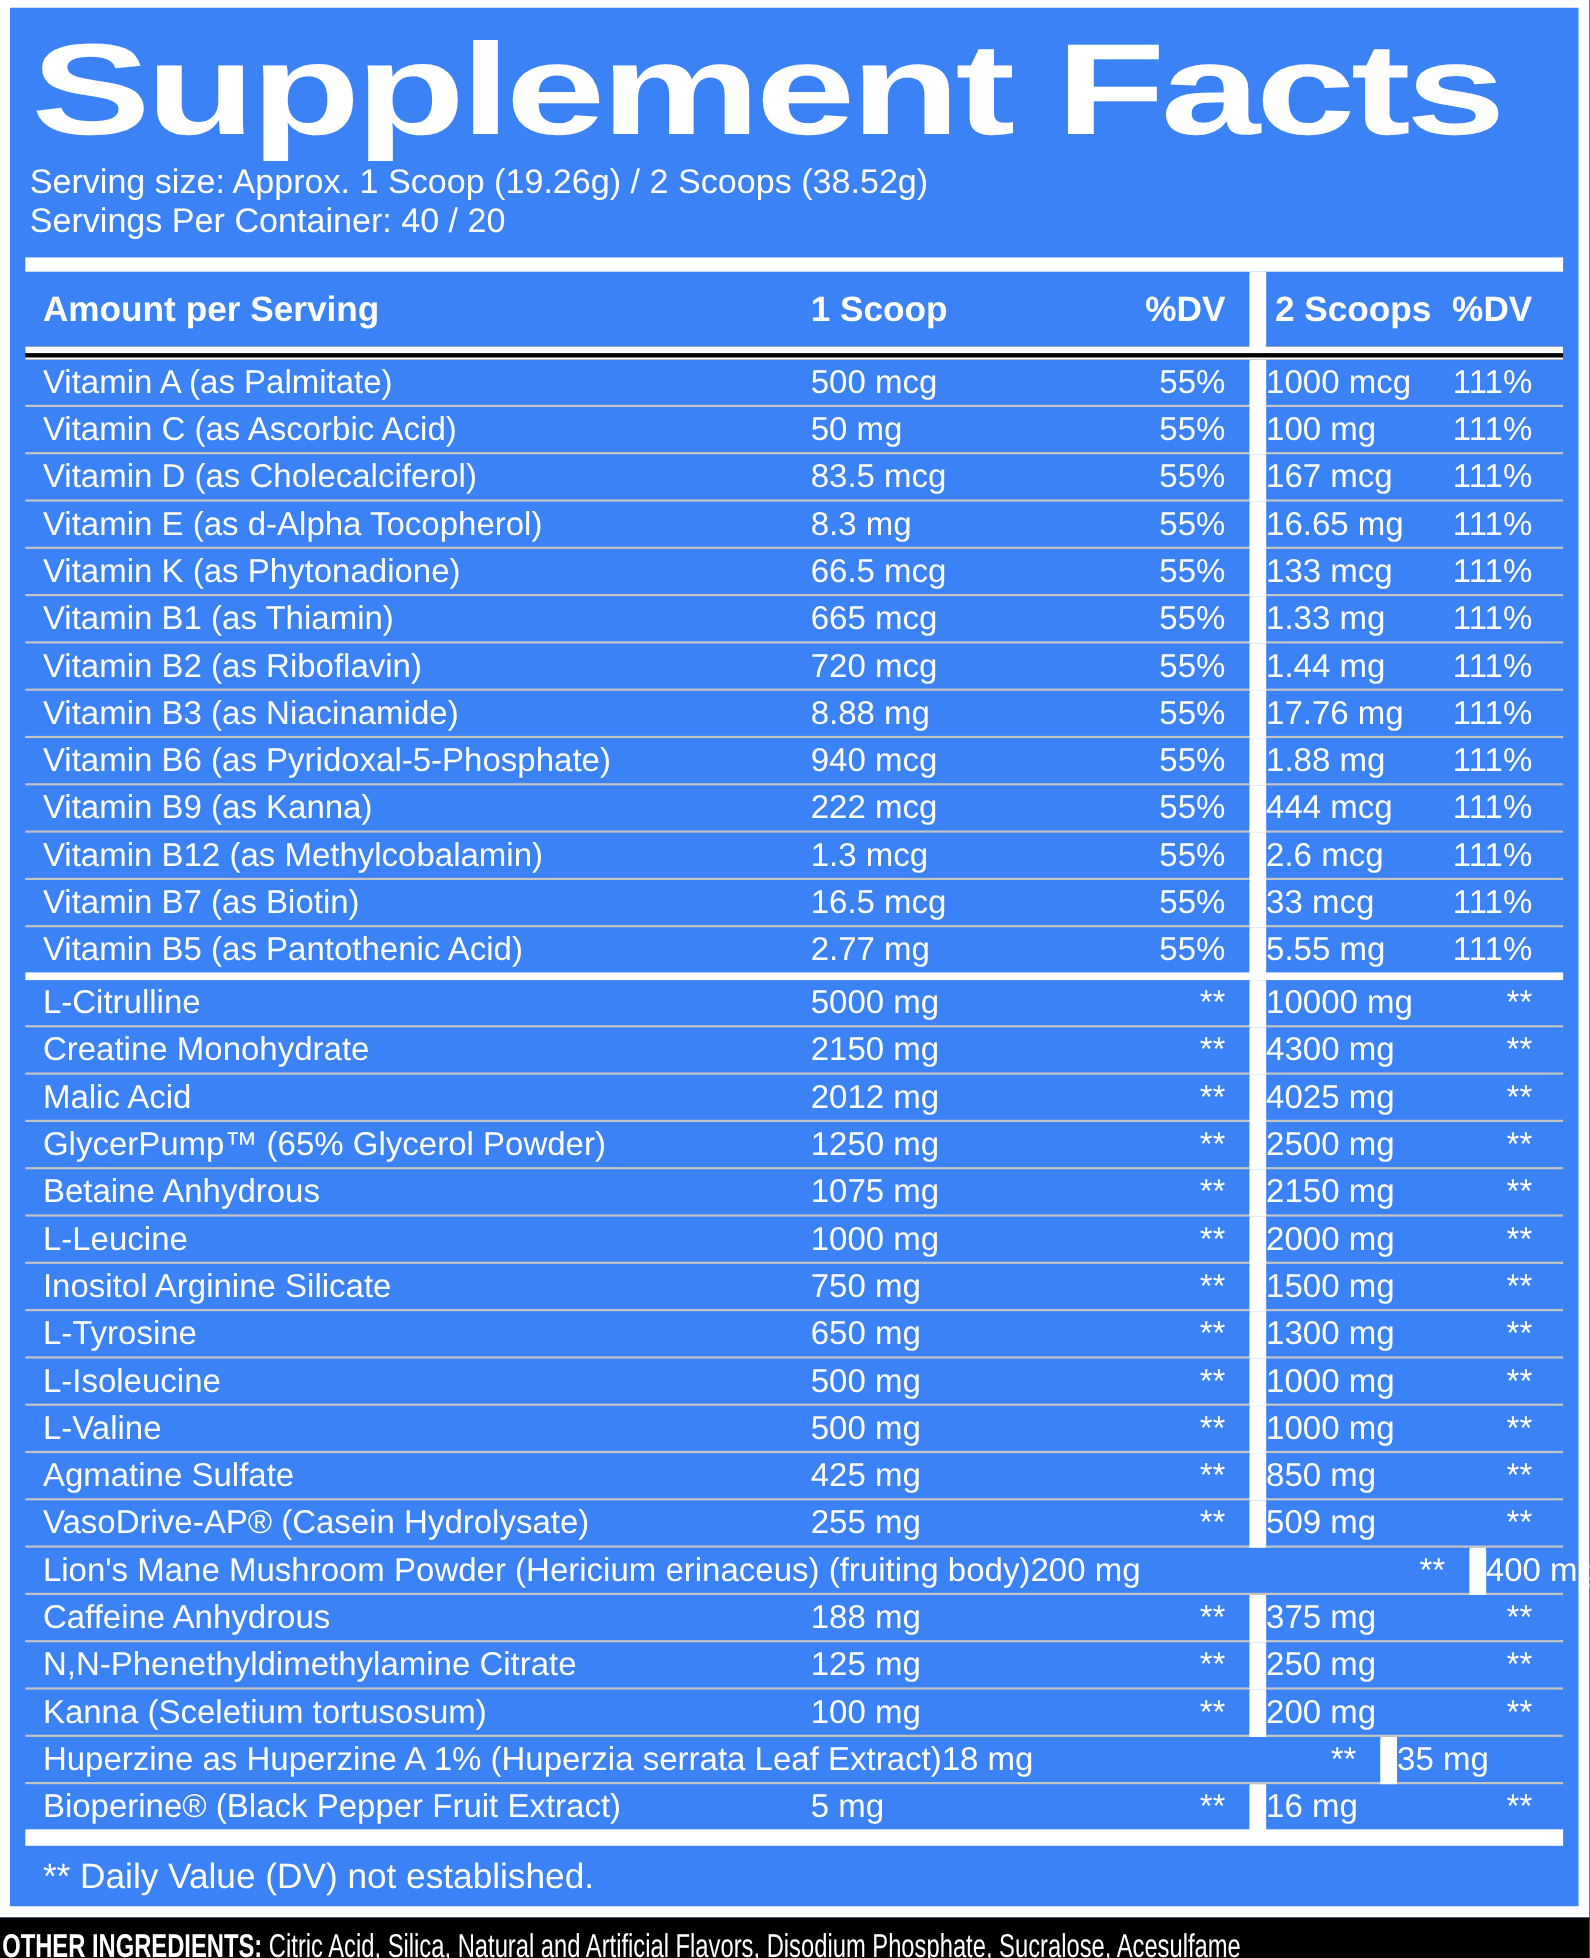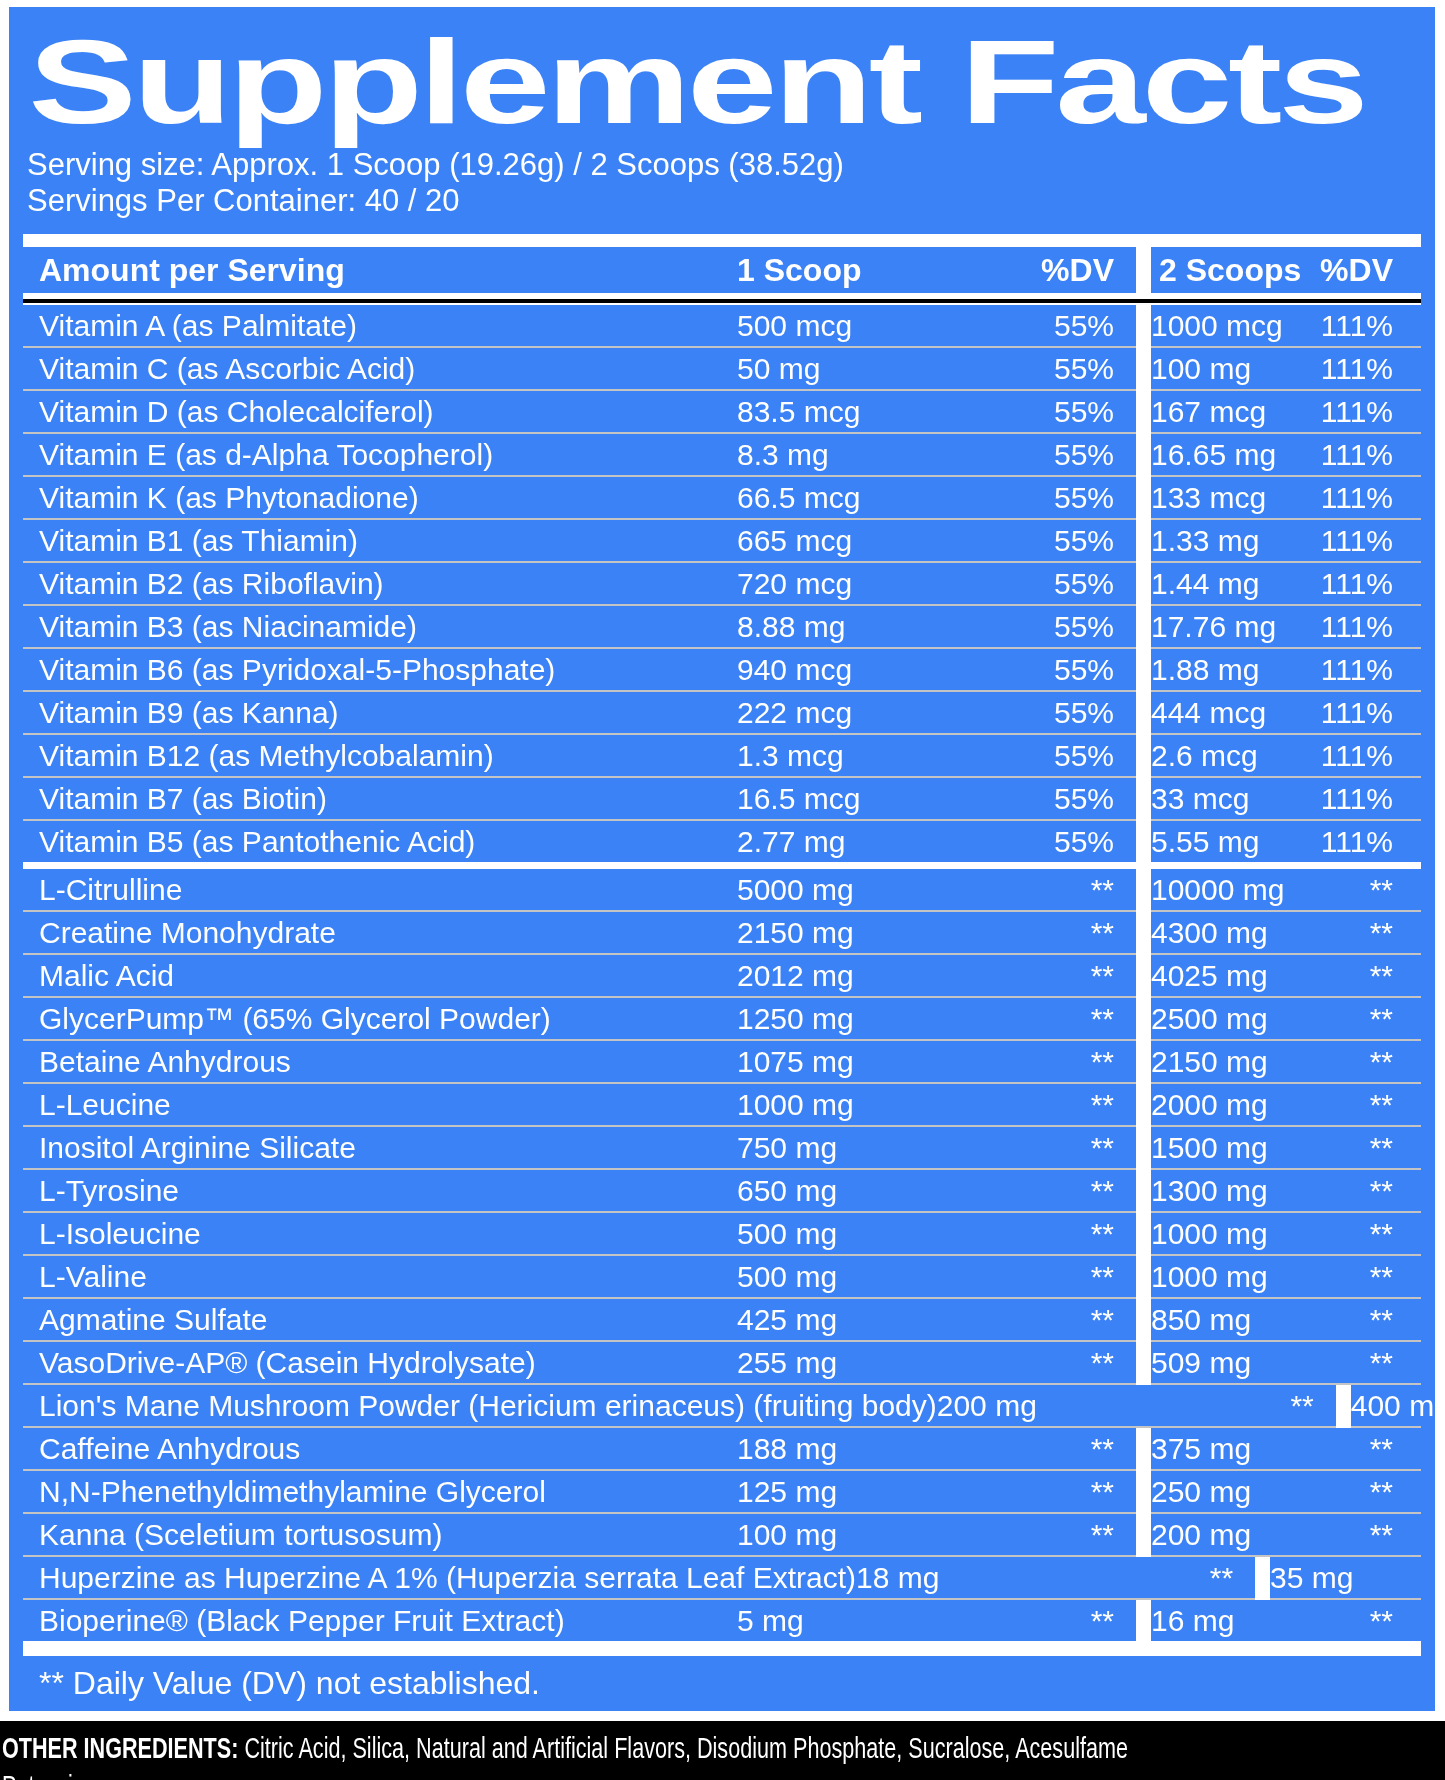--- a/index.html
+++ b/index.html
@@ -37,21 +37,21 @@
   .bar-thick{height:13px;background:#fff;}
   .bar-bottom{height:15px;background:#fff;}
   .divider-double{height:4px;background:#000;border-top:6px solid #fff;border-bottom:2px solid #fff;}
   .divider-section{height:7px;background:#fff;}
   .row{
     display:grid;
     grid-template-columns:1fr 262px 137px 15px 162px 108px;
     align-items:center;
   }
   .row > span{display:block;white-space:nowrap;}
-  .header-row{height:46px;font-weight:bold;font-size:32px;}
+  .header-row{height:68px;font-weight:bold;font-size:32px;}
   .data-row{height:41px;border-bottom:2px solid #c4c4c4;font-size:30px;}
   .rows-section .data-row:last-child{border-bottom:none;}
   .c-name{text-align:left;padding-left:16px;overflow:visible;}
   .c-amt1{text-align:left;}
   .c-dv1{text-align:right;padding-right:22px;}
   .c-gutter{background:#fff;height:100%;box-shadow:0 2px 0 #fff;}
   .c-amt2{text-align:left;padding-right:18px;}
   .c-dv2{text-align:right;padding-right:28px;}
   .header-row .c-amt2{text-align:right;padding-left:8px;overflow:visible;}
   .footnote{font-size:32px;padding:9px 0 9px 16px;}
@@ -333,21 +333,21 @@
   <div class="row data-row">
     <span class="c-name">Caffeine Anhydrous</span>
     <span class="c-amt1">188 mg</span>
     <span class="c-dv1">**</span>
     <span class="c-gutter"></span>
     <span class="c-amt2">375 mg</span>
     <span class="c-dv2">**</span>
   </div>
 
   <div class="row data-row">
-    <span class="c-name">N,N-Phenethyldimethylamine Glycerol</span>
+    <span class="c-name">N,N-Phenethyldimethylamine Citrate</span>
     <span class="c-amt1">125 mg</span>
     <span class="c-dv1">**</span>
     <span class="c-gutter"></span>
     <span class="c-amt2">250 mg</span>
     <span class="c-dv2">**</span>
   </div>
 
   <div class="row data-row">
     <span class="c-name">Kanna (Sceletium tortusosum)</span>
     <span class="c-amt1">100 mg</span>

